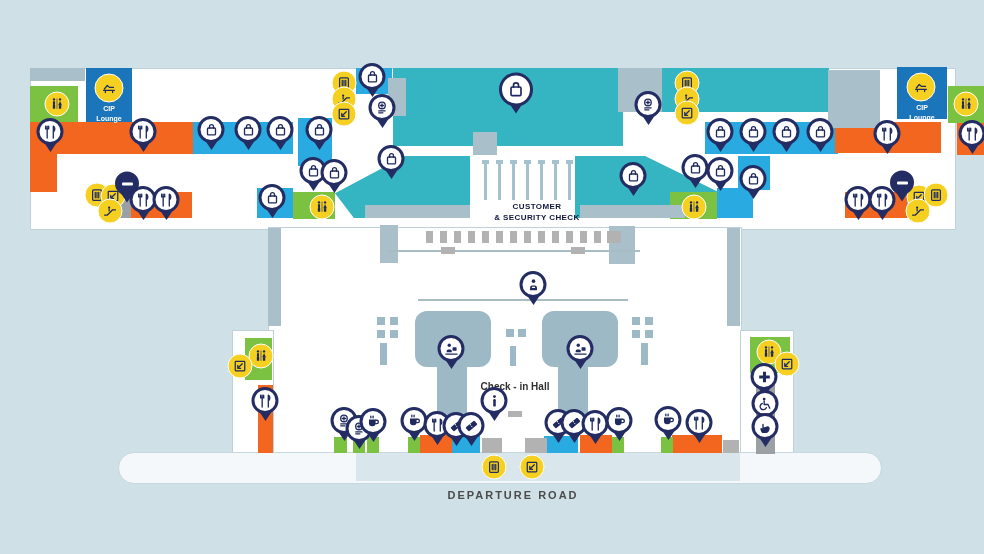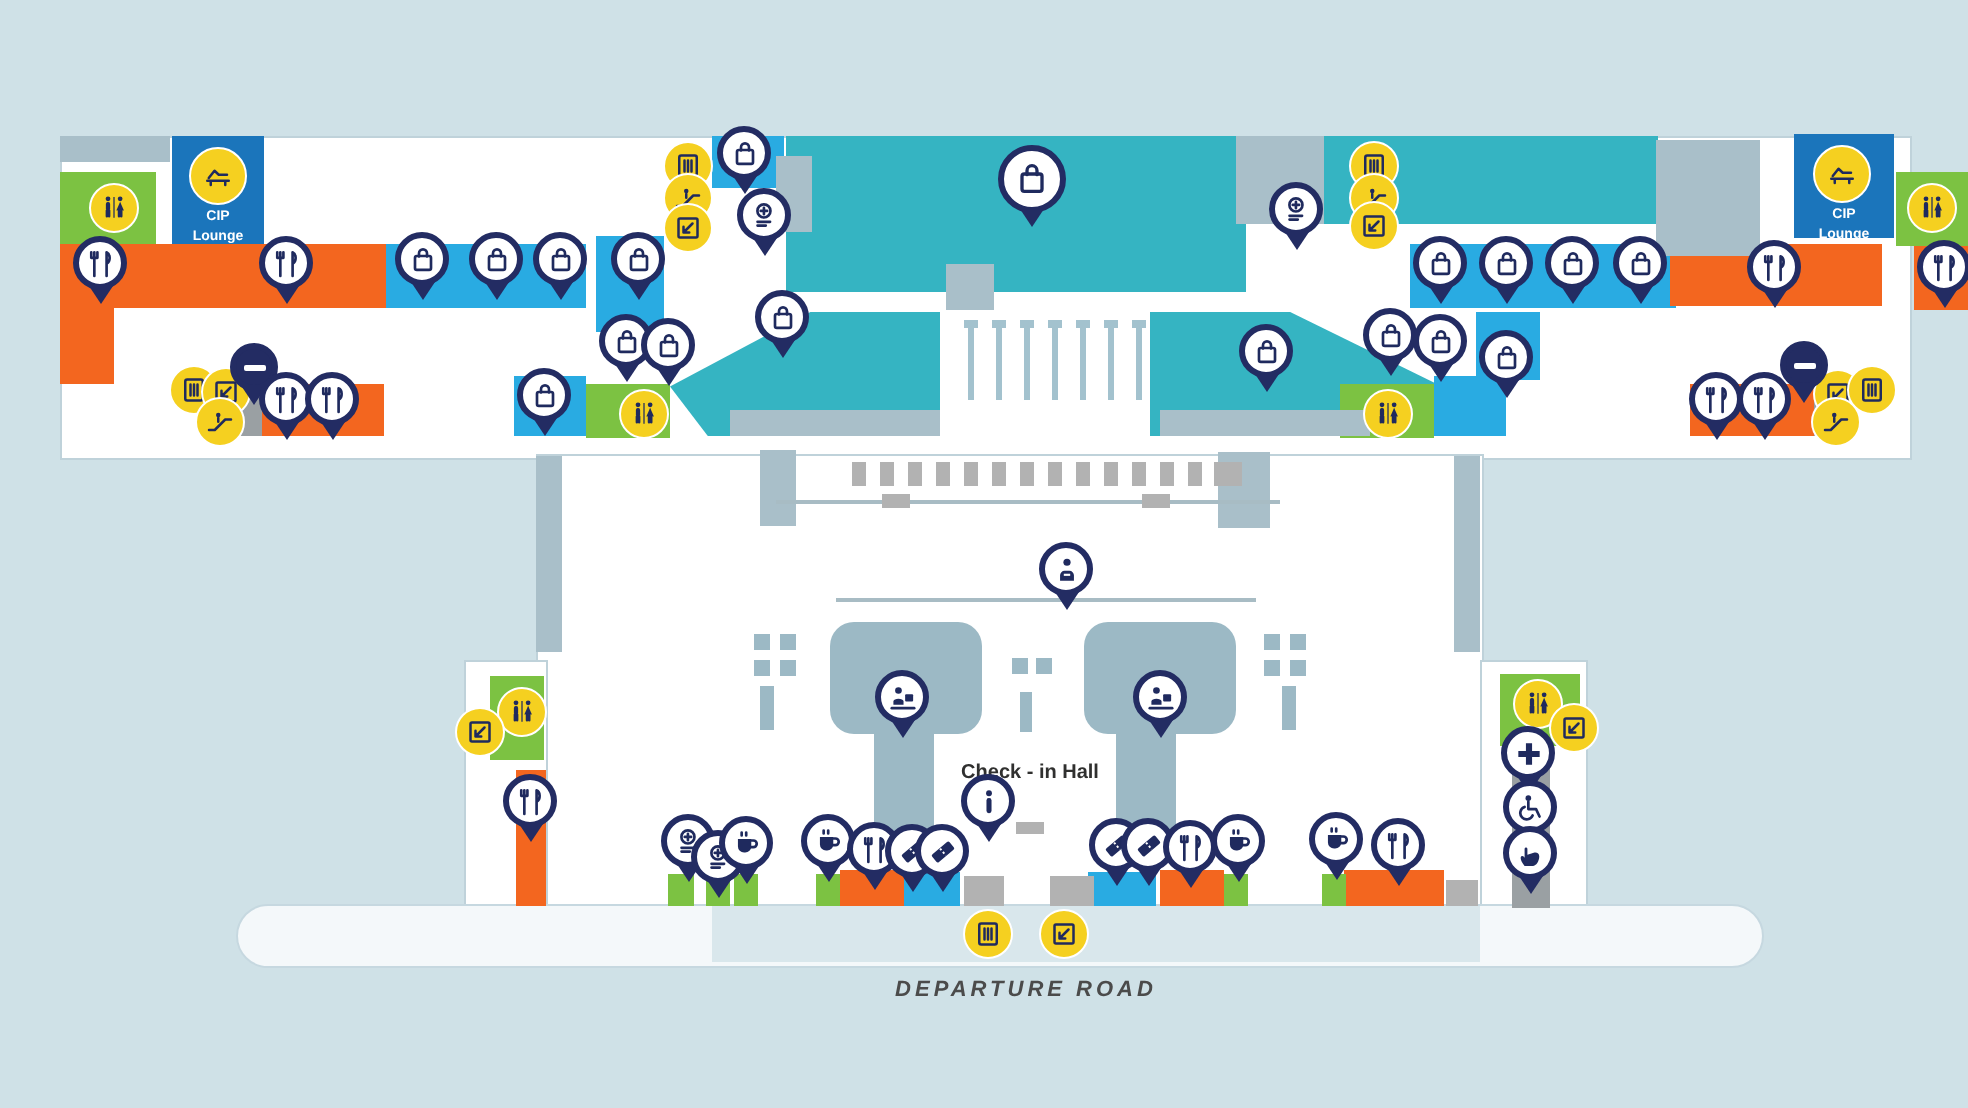--- a/index.html
+++ b/index.html
@@ -13,21 +13,21 @@
   .wt{background:var(--white);border:1px solid #bfd2da;}
   .teal{background:var(--teal);} .cyan{background:var(--cyan);} .org{background:var(--orange);}
   .grn{background:var(--green);} .cip{background:var(--cip);} .bg2{background:var(--bgray);}
   .gy{background:var(--gray);} .gy2{background:#9aa0a3;} .isl{background:var(--island);}
   .rd{background:#f4f8fa;border:1px solid #c6d8e0;border-radius:16px;}
   .rdov{background:#d9e7ec;}
   .lbl{position:absolute;font-weight:bold;text-align:center;}
   #sec-label{left:467px;top:201px;width:140px;font-size:8px;line-height:11px;letter-spacing:.4px;color:#11173c;}
   #imm-label{left:386px;top:264px;width:260px;font-size:11px;letter-spacing:.9px;color:#222222;}
   #hall-label{left:445px;top:381px;width:140px;font-size:10px;color:#30302f;}
-  #road-label{left:403px;top:489px;width:220px;font-size:11px;letter-spacing:2px;color:#4b4b4b;font-style:italic;}
+  #road-label{left:403px;top:489px;width:220px;font-size:11px;letter-spacing:2px;color:#4b4b4b;}
   .cip-label{position:absolute;left:0;top:36px;width:100%;text-align:center;color:#fff;
     font-size:7px;font-weight:bold;line-height:1.4;}
   .gate{position:absolute;width:3px;height:40px;background:#a3c2ce;}
   .gate::before{content:"";position:absolute;left:-2px;top:0;width:7px;height:4px;background:#a3c2ce;}
   .ctr{position:absolute;background:var(--gray);}
   .hline{position:absolute;background:#a8bcc4;}
   
   .pin{position:absolute;display:flex;flex-direction:column;align-items:center;
        transform:translate(-50%,-50%);z-index:6;cursor:pointer;}
   .pin .pc{width:27px;height:27px;border-radius:50%;background:#fff;border:3px solid var(--navy);
@@ -171,20 +171,24 @@
       <div class="ctr" style="left: 566px; top: 231px; width: 7px; height: 12px;"></div>
       <div class="ctr" style="left: 580px; top: 231px; width: 7px; height: 12px;"></div>
       <div class="ctr" style="left: 594px; top: 231px; width: 7px; height: 12px;"></div>
       <div class="ctr" style="left: 607px; top: 231px; width: 14px; height: 12px;"></div>
     </div>
   <div class="hline" style="left:388px;top:250px;width:252px;height:2px;"></div>
   <div class="z gy" style="left:441px;top:247px;width:14px;height:7px;"></div>
   <div class="z gy" style="left:571px;top:247px;width:14px;height:7px;"></div>
   <div class="hline" style="left:418px;top:299px;width:210px;height:2px;"></div>
 
+  <div class="lbl" id="sec-label">
+    <div>CUSTOMER</div>
+    <div>&amp; SECURITY CHECK</div>
+  </div>
   <div class="lbl" id="hall-label">Check - in Hall</div>
   <div class="lbl" id="road-label">DEPARTURE ROAD</div>
 
   <div id="markers">
       <div class="pin" style="left: 50px; top: 135px;">
         <span class="pc">
           <svg viewBox="0 0 24 24">
             <path class="s" d="M7 3.2v5.6M4.7 3.2v4.2M9.3 3.2v4.2M4.7 7.4h4.6M7 8.8V21"></path>
             <path class="s" d="M16.2 3.2V21M16.2 3.2c2.9 1.2 3.1 6.8.2 8.4"></path>
           </svg>

